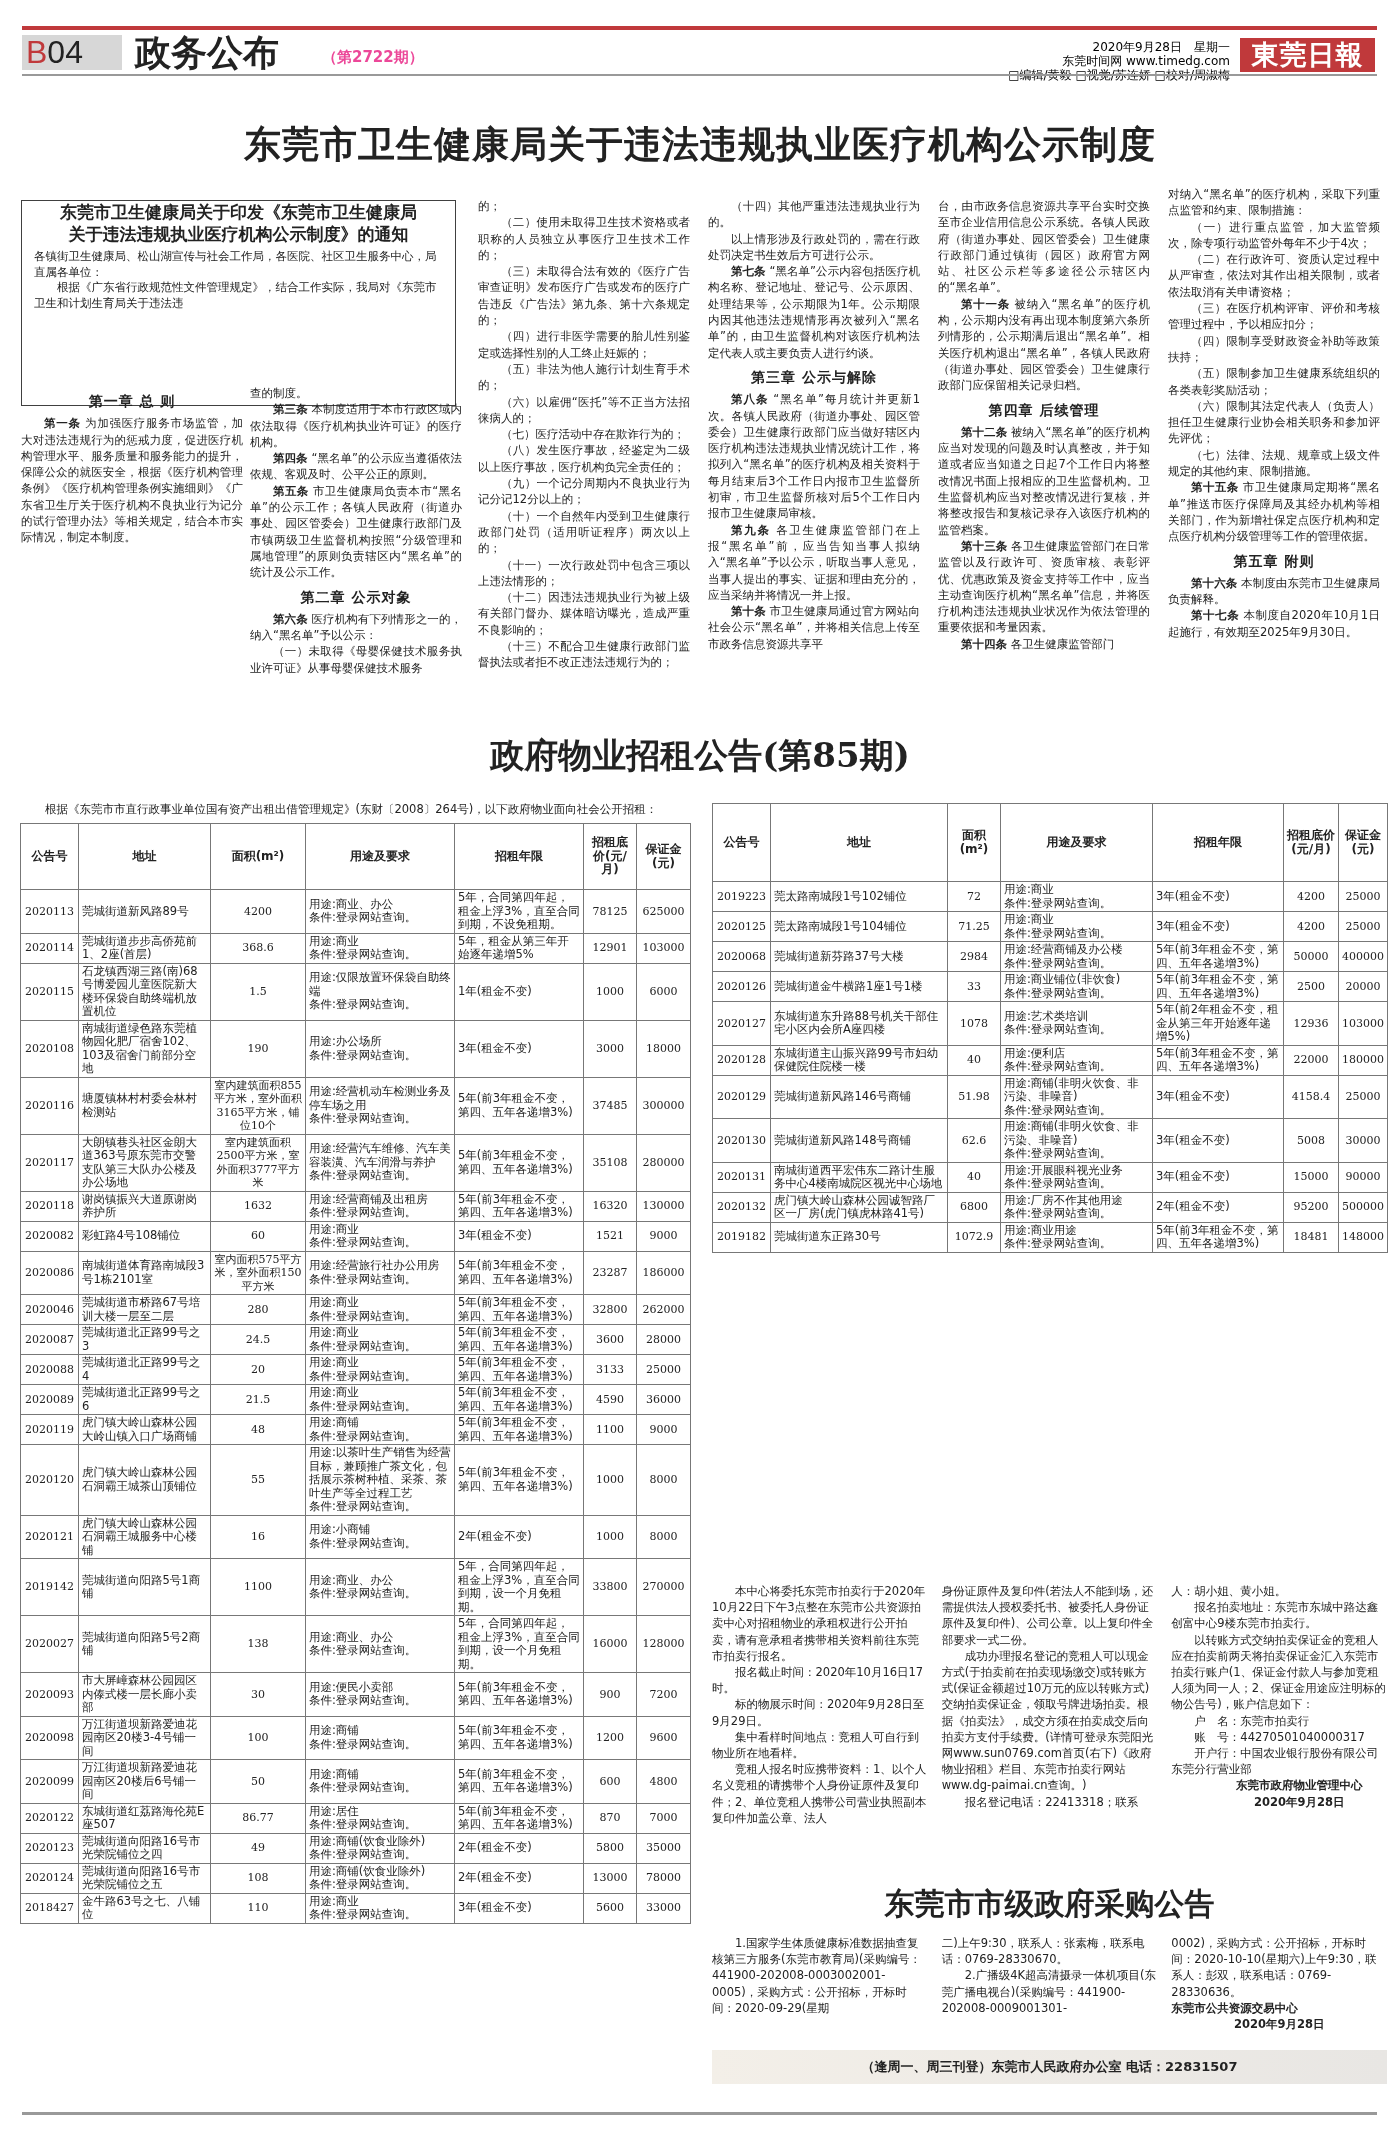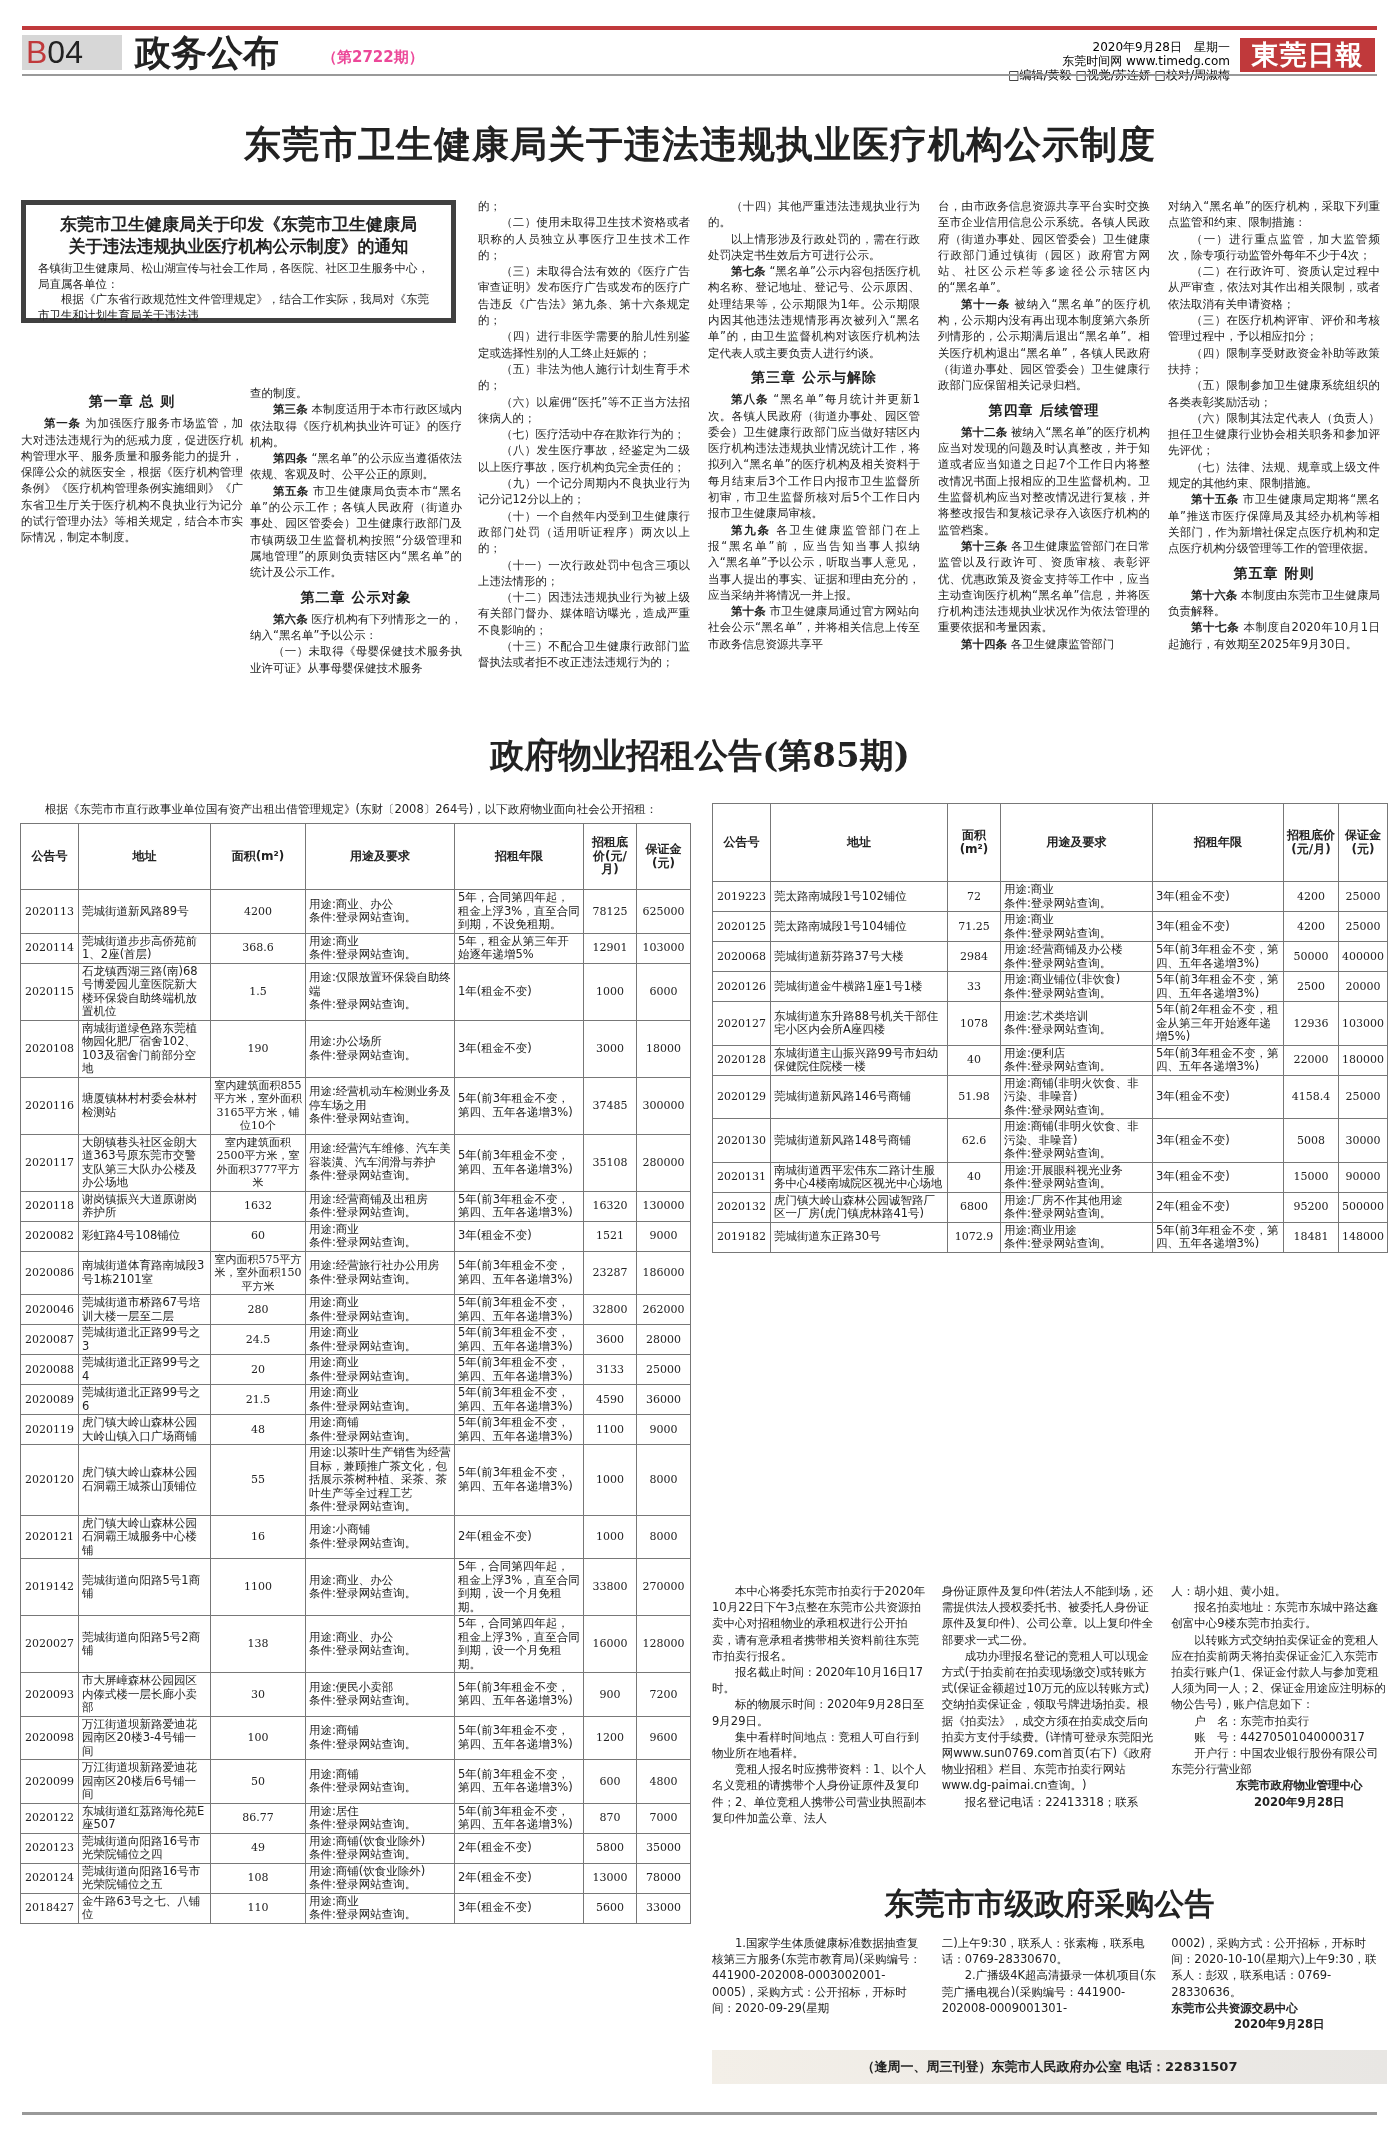--- a/index.html
+++ b/index.html
@@ -9,21 +9,21 @@
   .red-rule { left: 22px; top: 26px; width: 1355px; height: 4px; background: #c0393b; }
   .grey-rule { left: 22px; top: 74px; width: 1355px; height: 2px; background: #999; }
   .page-no { left: 22px; top: 35px; height: 35px; width: 100px; background: #d7d7d7; font-size: 32px; line-height: 35px; padding-left: 4px; font-family: "Liberation Sans", sans-serif; }
   .page-no .b { color: #c0393b; }
   .section-name { left: 135px; top: 32px; font-size: 36px; font-weight: bold; line-height: 42px; }
   .issue { left: 322px; top: 48px; font-size: 15px; color: #ec4899; font-weight: bold; }
   .meta { right: 170px; top: 40px; text-align: right; font-size: 12px; line-height: 14px; color: #000000; }
   .logo { left: 1240px; top: 38px; width: 135px; height: 34px; background: #c0393b; color: #fff; font-family: "DejaVu Serif", serif; font-size: 27px; line-height: 34px; text-align: center; letter-spacing: 1px; font-weight: bold; }
   
   .main-title { left: 0; width: 1400px; top: 120px; text-align: center; font-family: "DejaVu Serif", serif; font-weight: bold; font-size: 37px; letter-spacing: 1px; }
-  .notice-box { left: 21px; top: 200px; width: 435px; height: 123px; border: 5px solid #404040; padding: 8px 12px; }
+  .notice-box { left: 21px; top: 200px; width: 435px; height: 206px; border: 1px solid #404040; padding: 0 12px; }
   .notice-title { font-size: 17px; font-weight: bold; text-align: center; line-height: 22px; font-family: "DejaVu Serif", serif; }
   .notice-body { display: flex; gap: 18px; margin-top: 4px; font-size: 11.5px; line-height: 15.5px; }
   .notice-body .col { flex: 1; }
   .indent { text-indent: 2em; }
   .sign { text-align: right; font-weight: bold; }
   .text-col { font-size: 11.5px; line-height: 16.3px; text-align: justify; }
   .text-col p { text-indent: 2em; }
   .text-col .noind { text-indent: 0; }
   .chap { text-align: center; font-weight: bold; font-size: 14px; margin: 8px 0 6px; letter-spacing: 1px; }
   .art { font-weight: bold; }
@@ -115,21 +115,21 @@
 
 <div class="abs text-col" style="left:938px; top:198px; width:212px;">
   <p class="noind">台，由市政务信息资源共享平台实时交换至市企业信用信息公示系统。各镇人民政府（街道办事处、园区管委会）卫生健康行政部门通过镇街（园区）政府官方网站、社区公示栏等多途径公示辖区内的“黑名单”。</p>
   <p><span class="art">第十一条</span> <span>被纳入“黑名单”的医疗机构，公示期内没有再出现本制度第六条所列情形的，公示期满后退出“黑名单”。相关医疗机构退出“黑名单”，各镇人民政府（街道办事处、园区管委会）卫生健康行政部门应保留相关记录归档。</span></p>
   <div class="chap">第四章 后续管理</div>
   <p><span class="art">第十二条</span> <span>被纳入“黑名单”的医疗机构应当对发现的问题及时认真整改，并于知道或者应当知道之日起7个工作日内将整改情况书面上报相应的卫生监督机构。卫生监督机构应当对整改情况进行复核，并将整改报告和复核记录存入该医疗机构的监管档案。</span></p>
   <p><span class="art">第十三条</span> <span>各卫生健康监管部门在日常监管以及行政许可、资质审核、表彰评优、优惠政策及资金支持等工作中，应当主动查询医疗机构“黑名单”信息，并将医疗机构违法违规执业状况作为依法管理的重要依据和考量因素。</span></p>
   <p><span class="art">第十四条</span> <span>各卫生健康监管部门</span></p>
 </div>
 
-<div class="abs text-col" style="left:1168px; top:198px; width:212px;">
+<div class="abs text-col" style="left:1168px; top:186px; width:212px;">
   <p class="noind">对纳入“黑名单”的医疗机构，采取下列重点监管和约束、限制措施：</p>
   <p>（一）进行重点监管，加大监管频次，除专项行动监管外每年不少于4次；</p>
   <p>（二）在行政许可、资质认定过程中从严审查，依法对其作出相关限制，或者依法取消有关申请资格；</p>
   <p>（三）在医疗机构评审、评价和考核管理过程中，予以相应扣分；</p>
   <p>（四）限制享受财政资金补助等政策扶持；</p>
   <p>（五）限制参加卫生健康系统组织的各类表彰奖励活动；</p>
   <p>（六）限制其法定代表人（负责人）担任卫生健康行业协会相关职务和参加评先评优；</p>
   <p>（七）法律、法规、规章或上级文件规定的其他约束、限制措施。</p>
   <p><span class="art">第十五条</span> <span>市卫生健康局定期将“黑名单”推送市医疗保障局及其经办机构等相关部门，作为新增社保定点医疗机构和定点医疗机构分级管理等工作的管理依据。</span></p>
   <div class="chap">第五章 附则</div>

